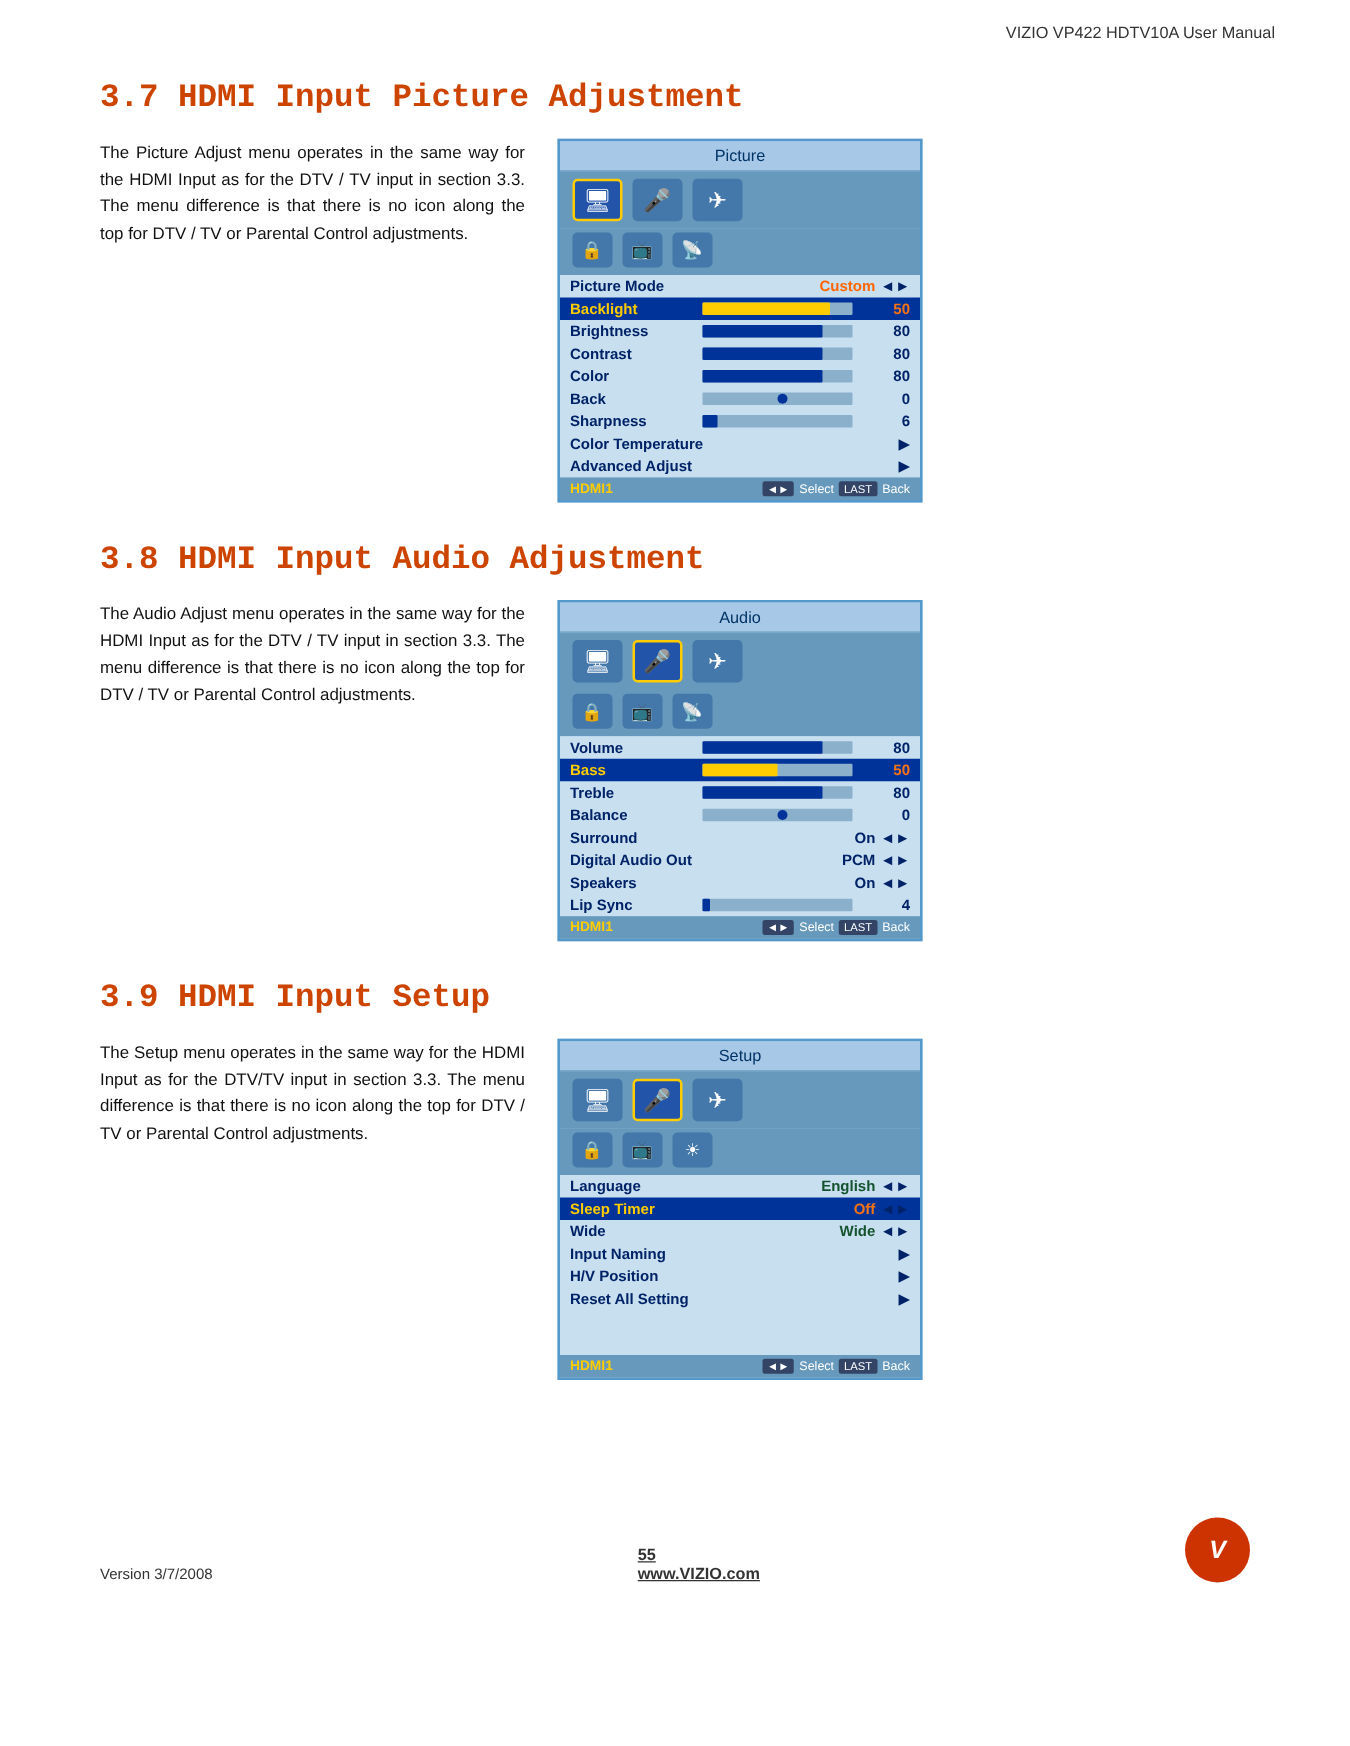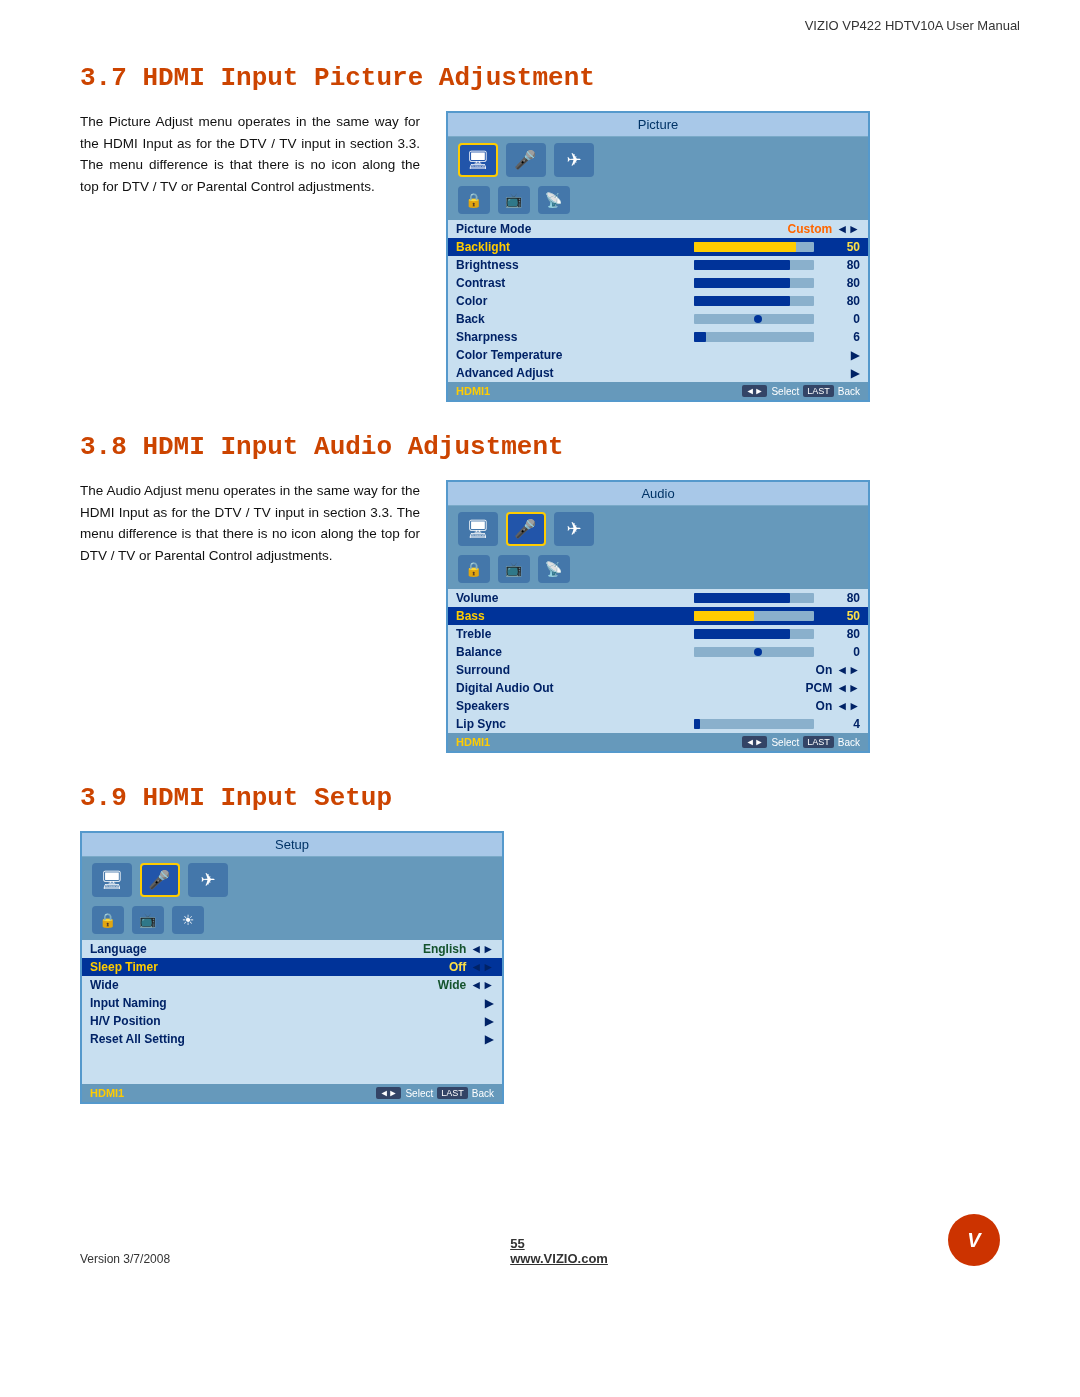--- a/index.html
+++ b/index.html
@@ -49,21 +49,21 @@
     }
 
     .section-image {
       flex: 1;
     }
 
     
     .menu-box {
       border: 2px solid #5599cc;
       background: #a8c8e8;
-      width: 424px;
+      width: 292px;
       font-size: 12px;
     }
 
     .menu-title-bar {
       background: #a8c8e8;
       text-align: center;
       font-size: 13px;
       color: #003366;
       padding: 4px 0;
       border-bottom: 1px solid #7aaac8;
@@ -137,21 +137,21 @@
       font-size: 12px;
       color: #002266;
       font-weight: bold;
     }
 
     .menu-row.highlighted .menu-row-label {
       color: #ffcc00;
     }
 
     .menu-row.highlighted .menu-row-value {
-      color: #fde047;
+      color: #f97316;
     }
 
     .menu-row-value {
       font-size: 12px;
       color: #002266;
       font-weight: bold;
       min-width: 40px;
       text-align: right;
     }
 
@@ -477,20 +477,21 @@
             <span>Back</span>
           </div>
         </div>
       </div>
     </div>
   </div>
 
   <h2 class="section-title">3.9 HDMI Input Setup</h2>
 
   <div class="section-row">
+    <div class="section-text">The Setup menu operates in the same way for the HDMI Input as for the DTV/TV input in section 3.3.  The menu difference is that there is no icon along the top for DTV / TV or Parental Control adjustments.</div>
     <div class="section-image">
       <div class="menu-box">
         <div class="menu-title-bar">Setup</div>
         <div class="menu-icons-row">
           <div class="menu-icon">🖥</div>
           <div class="menu-icon active">🎤</div>
           <div class="menu-icon">✈</div>
         </div>
         <div class="menu-icons-row2">
           <div class="menu-icon-small">🔒</div>

